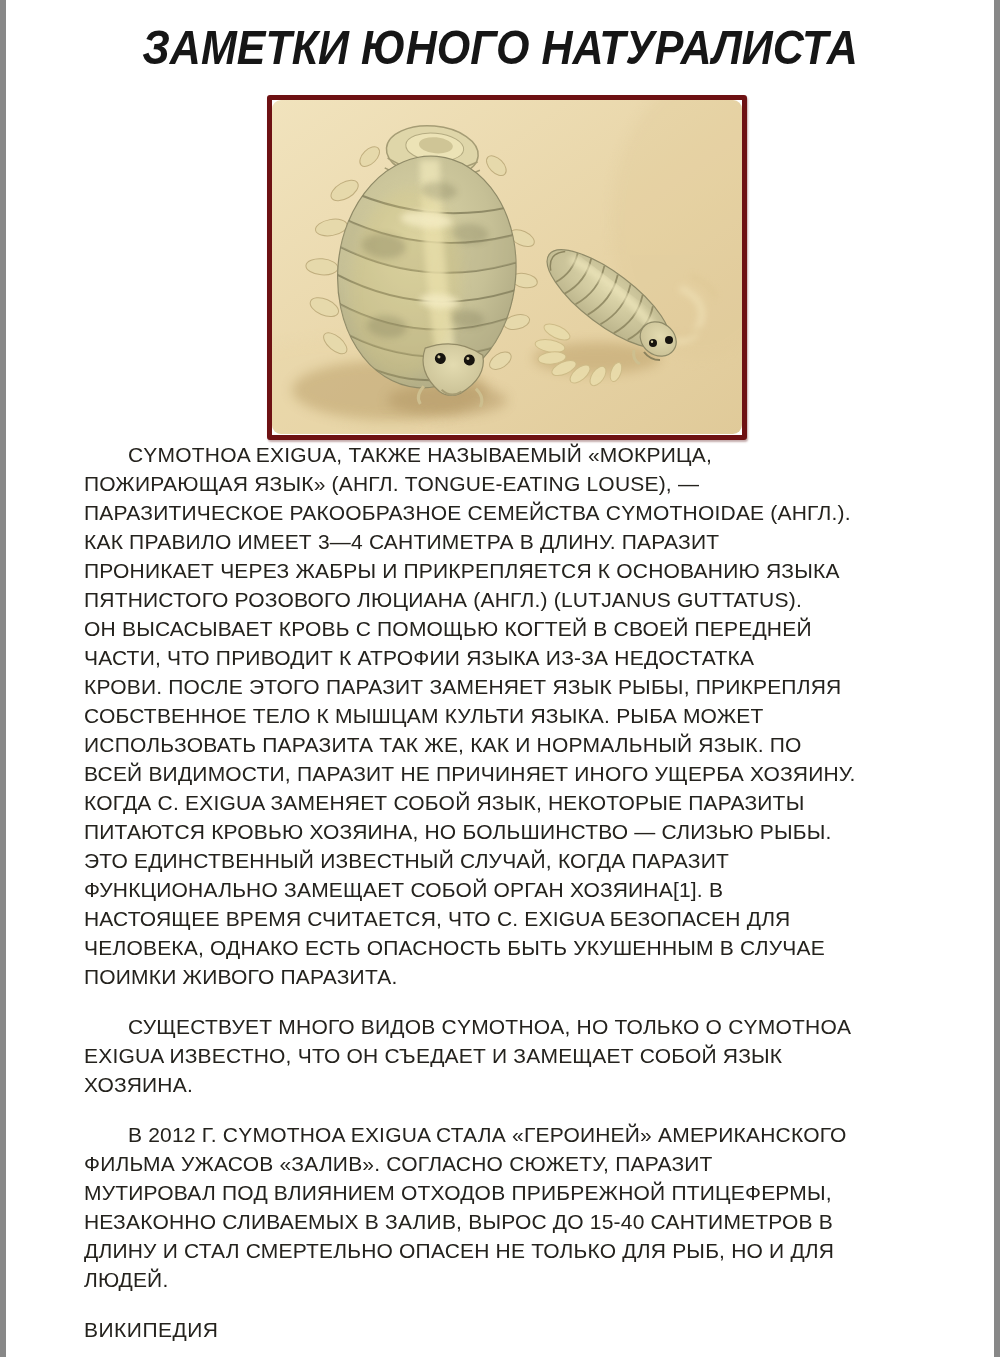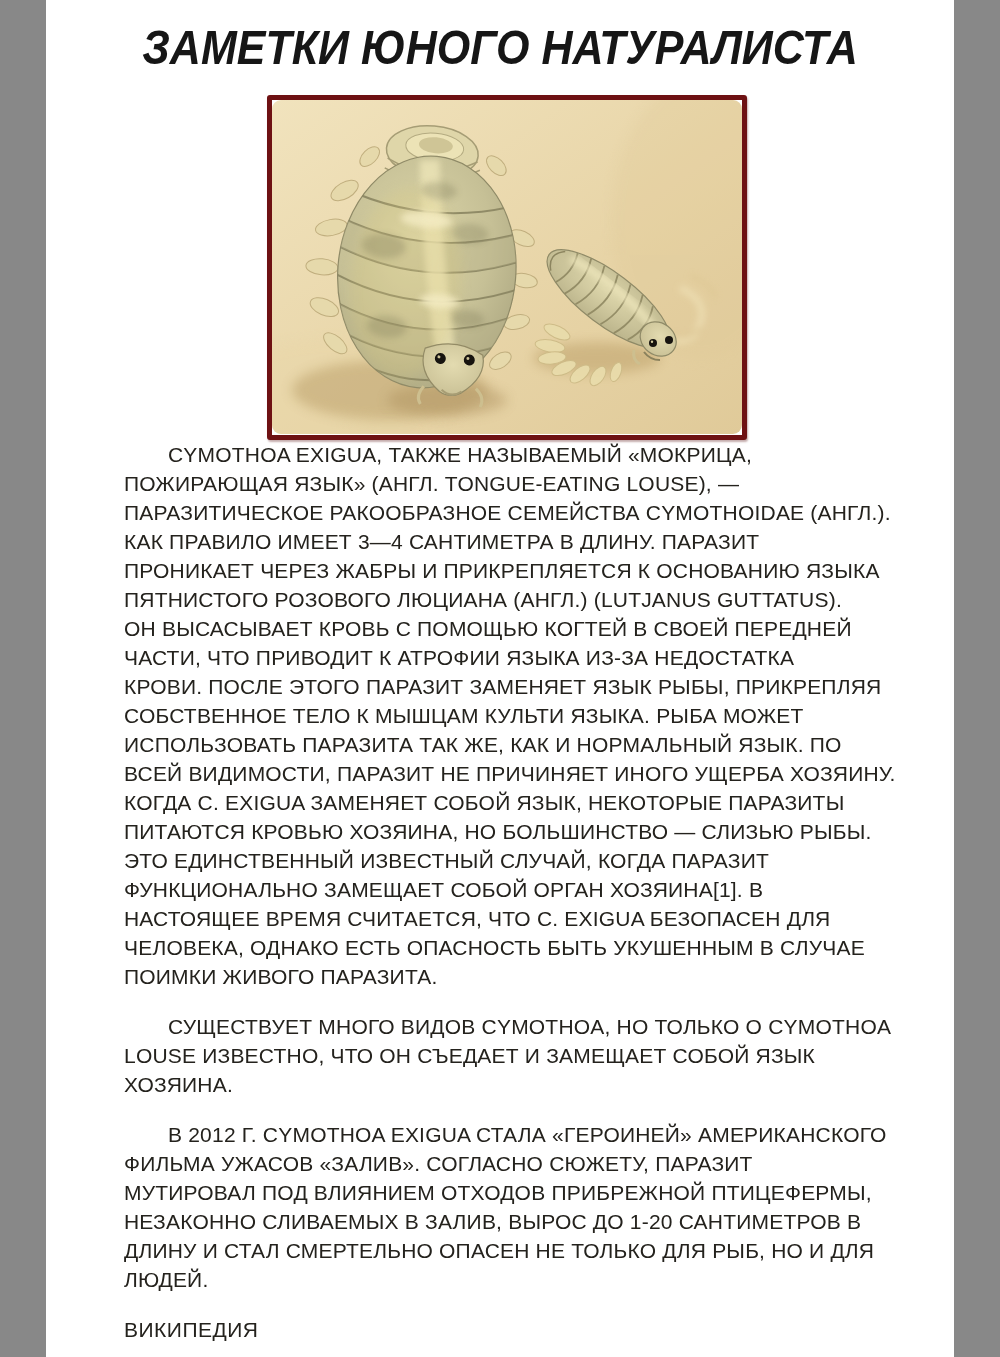--- a/index.html
+++ b/index.html
@@ -5,21 +5,21 @@
   :root{
     --page-bg:#ffffff;
     --text-color:#24221d;
     --frame-border:#6e1113;
     --photo-bg:#e8d5a8;
   }
   *{margin:0;padding:0;box-sizing:border-box;}
   html,body{background:#888;}
   body{display:flex;justify-content:center;}
   .page{
-    width:908px;height:1357px;
+    width:988px;height:1357px;
     background:var(--page-bg);
     position:relative;
     font-family:"Liberation Sans", sans-serif;
     color:var(--text-color);
     overflow:hidden;
   }
   .title{
     margin-top:20px;
     text-align:center;
     font-family:"Liberation Sans", sans-serif;
@@ -229,24 +229,24 @@
 ИСПОЛЬЗОВАТЬ ПАРАЗИТА ТАК ЖЕ, КАК И НОРМАЛЬНЫЙ ЯЗЫК. ПО
 ВСЕЙ ВИДИМОСТИ, ПАРАЗИТ НЕ ПРИЧИНЯЕТ ИНОГО УЩЕРБА ХОЗЯИНУ.
 КОГДА C. EXIGUA ЗАМЕНЯЕТ СОБОЙ ЯЗЫК, НЕКОТОРЫЕ ПАРАЗИТЫ
 ПИТАЮТСЯ КРОВЬЮ ХОЗЯИНА, НО БОЛЬШИНСТВО — СЛИЗЬЮ РЫБЫ.
 ЭТО ЕДИНСТВЕННЫЙ ИЗВЕСТНЫЙ СЛУЧАЙ, КОГДА ПАРАЗИТ
 ФУНКЦИОНАЛЬНО ЗАМЕЩАЕТ СОБОЙ ОРГАН ХОЗЯИНА[1]. В
 НАСТОЯЩЕЕ ВРЕМЯ СЧИТАЕТСЯ, ЧТО C. EXIGUA БЕЗОПАСЕН ДЛЯ
 ЧЕЛОВЕКА, ОДНАКО ЕСТЬ ОПАСНОСТЬ БЫТЬ УКУШЕННЫМ В СЛУЧАЕ
 ПОИМКИ ЖИВОГО ПАРАЗИТА.</p>
     <p class="para">СУЩЕСТВУЕТ МНОГО ВИДОВ CYMOTHOA, НО ТОЛЬКО О CYMOTHOA
-LOUSE ИЗВЕСТНО, ЧТО ОН СЪЕДАЕТ И ЗАМЕЩАЕТ СОБОЙ ЯЗЫК
+EXIGUA ИЗВЕСТНО, ЧТО ОН СЪЕДАЕТ И ЗАМЕЩАЕТ СОБОЙ ЯЗЫК
 ХОЗЯИНА.</p>
     <p class="para">В 2012 Г. CYMOTHOA EXIGUA СТАЛА «ГЕРОИНЕЙ» АМЕРИКАНСКОГО
 ФИЛЬМА УЖАСОВ «ЗАЛИВ». СОГЛАСНО СЮЖЕТУ, ПАРАЗИТ
 МУТИРОВАЛ ПОД ВЛИЯНИЕМ ОТХОДОВ ПРИБРЕЖНОЙ ПТИЦЕФЕРМЫ,
-НЕЗАКОННО СЛИВАЕМЫХ В ЗАЛИВ, ВЫРОС ДО 1-20 САНТИМЕТРОВ В
+НЕЗАКОННО СЛИВАЕМЫХ В ЗАЛИВ, ВЫРОС ДО 15-40 САНТИМЕТРОВ В
 ДЛИНУ И СТАЛ СМЕРТЕЛЬНО ОПАСЕН НЕ ТОЛЬКО ДЛЯ РЫБ, НО И ДЛЯ
 ЛЮДЕЙ.</p>
     <p class="attribution">ВИКИПЕДИЯ</p>
   </main>
 
 </div>
 
 </body></html>

